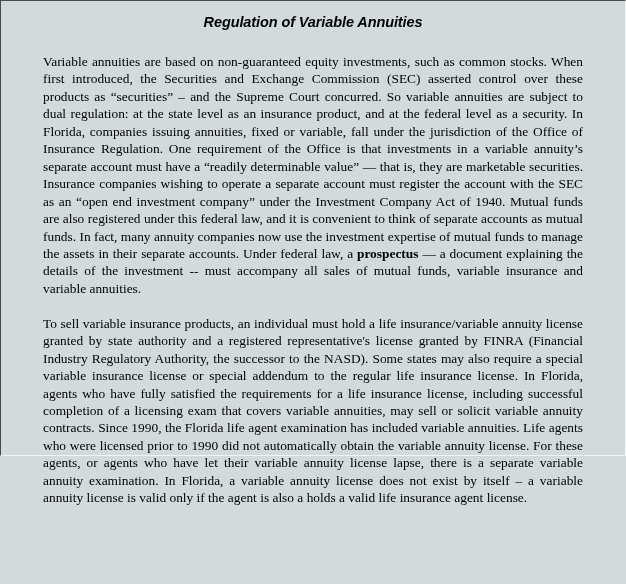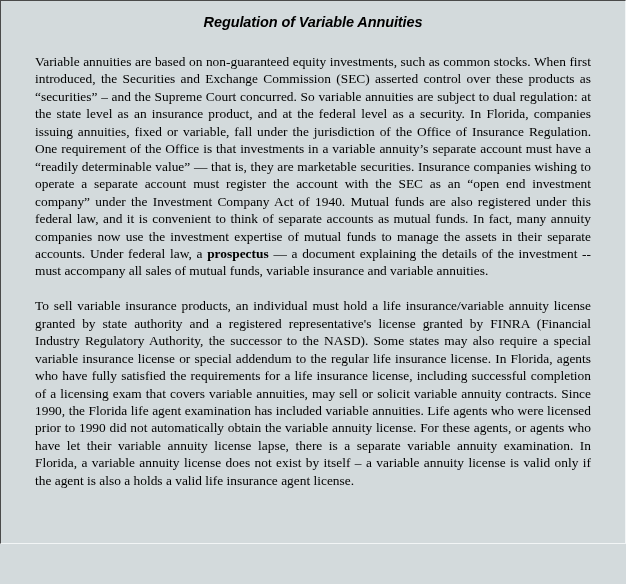--- a/index.html
+++ b/index.html
@@ -10,21 +10,21 @@
     width: 626px;
     height: 584px;
     overflow: hidden;
     background: #d3dadc;
     font-family: "Liberation Serif", "DejaVu Serif", serif;
   }
 
   #doc-frame {
     box-sizing: border-box;
     width: 626px;
-    height: 544px;
+    height: 456px;
     background: #d3dadc;
     border-top: 1px solid #4a4a4a;
     border-left: 1px solid #4a4a4a;
     border-right: 1px solid #f2f5f6;
     border-bottom: 1px solid #f2f5f6;
     padding: 8px 34px 10px 34px;
     position: relative;
   }
 
   #doc-title {
@@ -38,21 +38,21 @@
     margin: 4px 0 0 0;
     padding: 0;
     line-height: 18px;
   }
 
   #doc-body {
     margin-top: 22px;
   }
 
   p.para {
-    margin: 0;
+    margin: 8px;
     padding: 0;
     text-align: justify;
     text-justify: inter-word;
     color: #000000;
     font-size: 13.4px;
     line-height: 17.45px;
     font-family: "Liberation Serif", "DejaVu Serif", serif;
     hyphens: none;
   }
 

